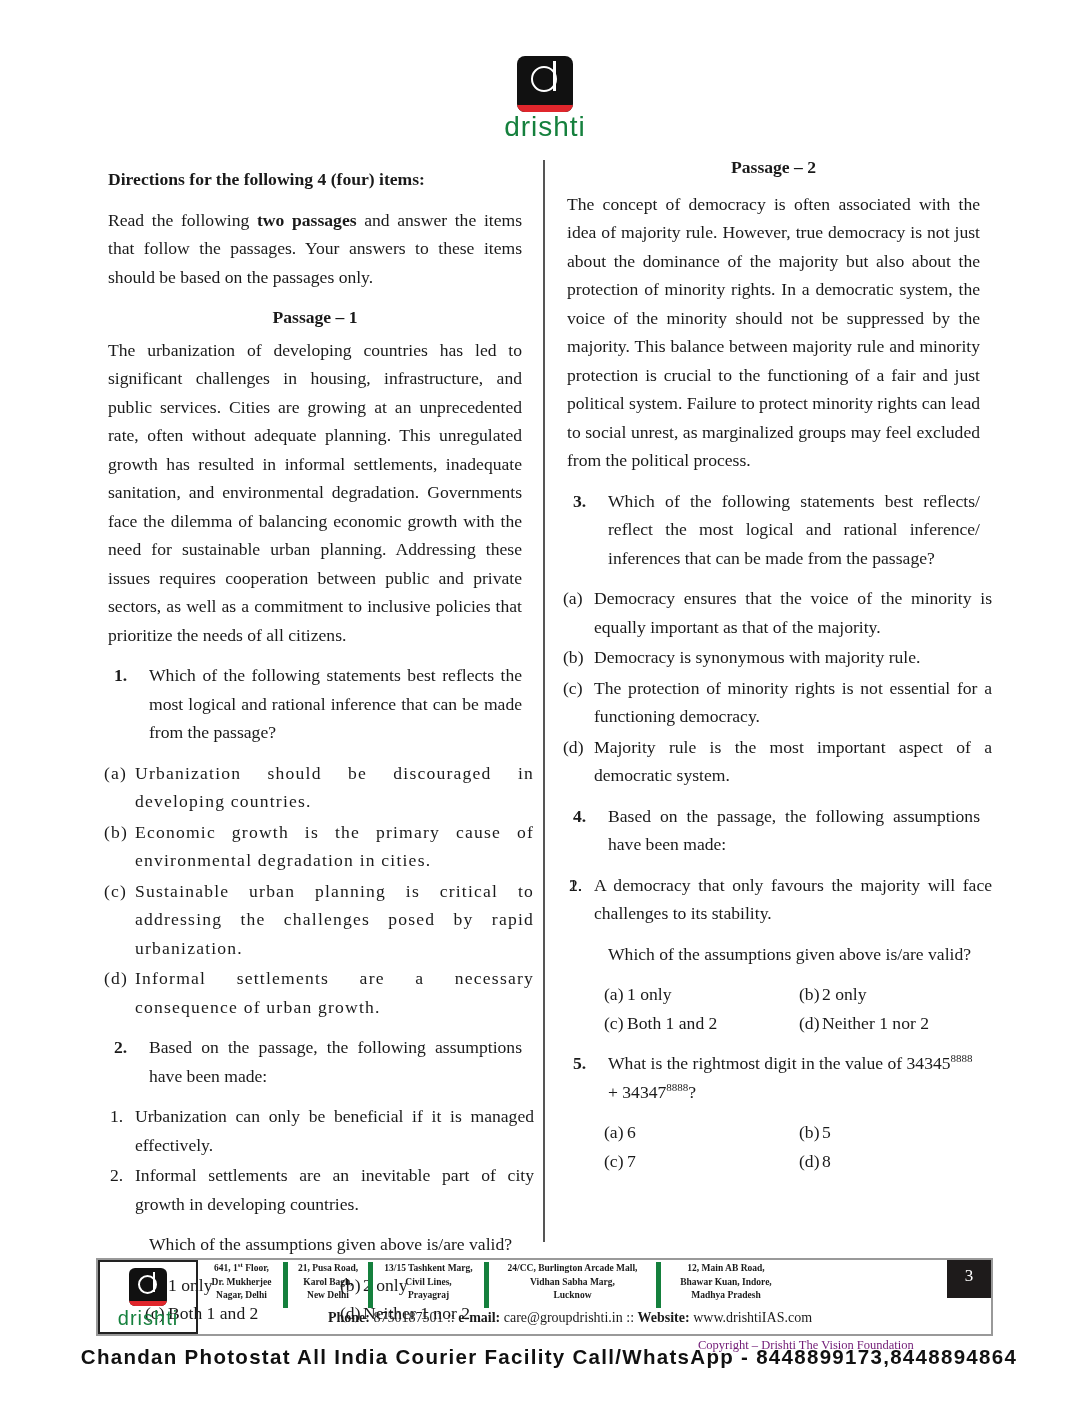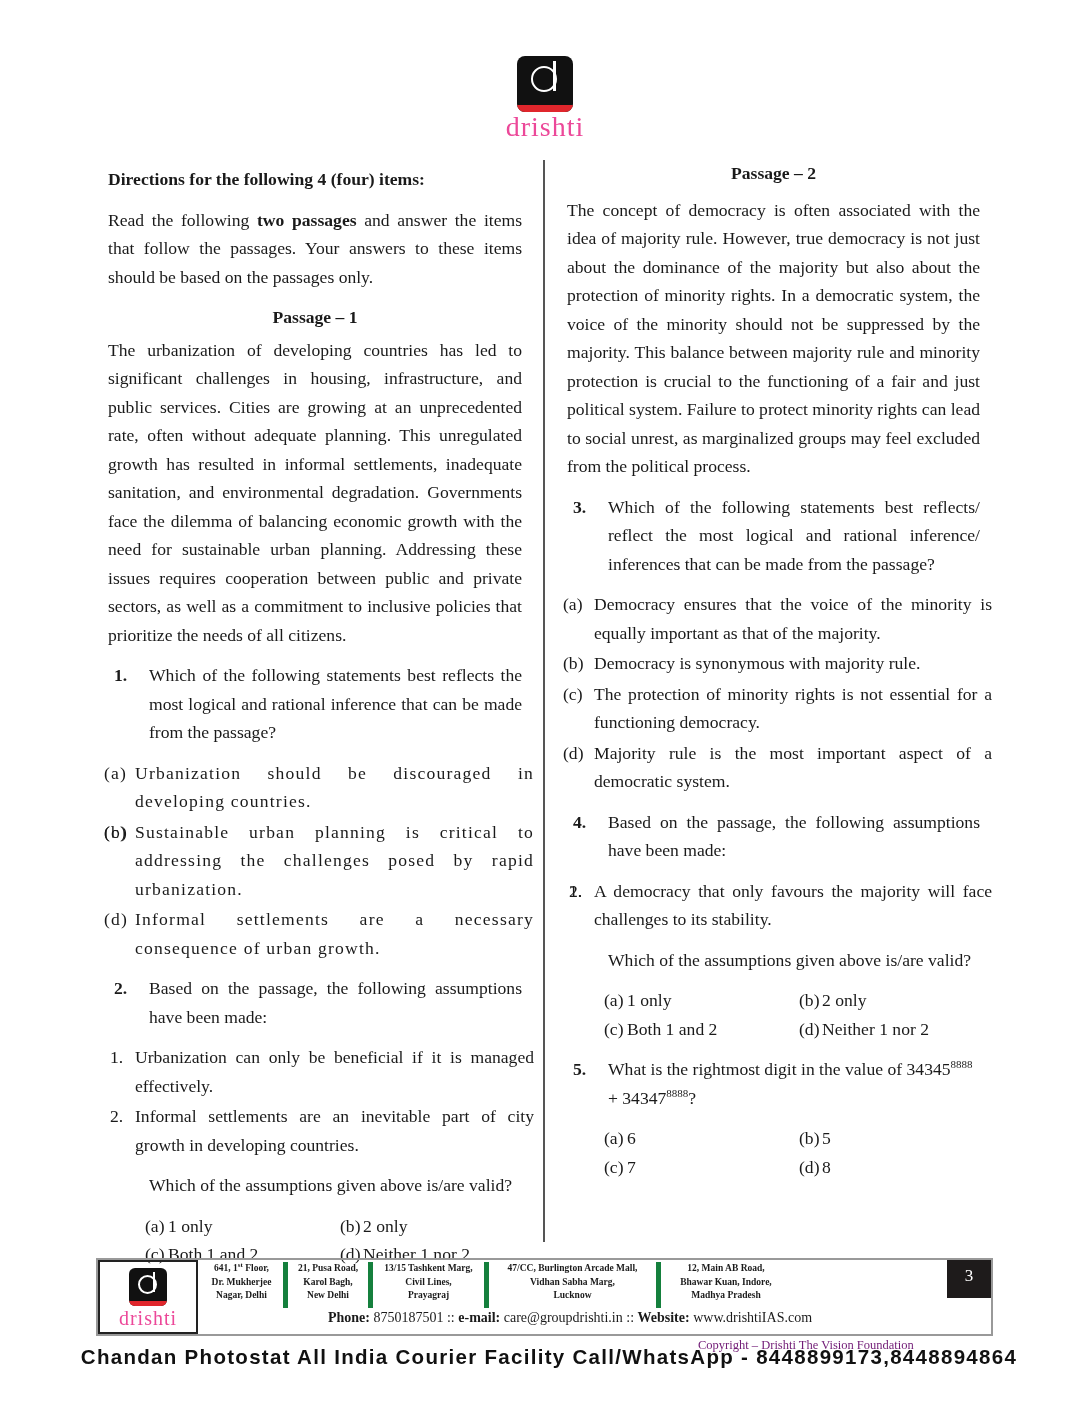--- a/index.html
+++ b/index.html
@@ -3,27 +3,27 @@
 <meta charset="utf-8">
 <style>
   html, body { margin:0; padding:0; background:#ffffff; }
   body { width:1088px; height:1408px; position:relative; overflow:hidden; font-family:"Liberation Serif", serif; color:#1a1a1a; }
 
   .logo { position:absolute; left:500px; top:56px; width:90px; text-align:center; }
   .logo-box { width:56px; height:56px; margin:0 auto; background:#111; border-radius:8px; position:relative; overflow:hidden; }
   .logo-box .red { position:absolute; left:0; right:0; bottom:0; height:7px; background:#e0262c; }
   .logo-d { position:absolute; left:14px; top:10px; width:22px; height:22px; border:2.5px solid #fff; border-radius:50%; }
   .logo-stem { position:absolute; left:36px; top:5px; width:2.5px; height:30px; background:#fff; }
-  .logo-word { font-family:Liberation Serif, serif; font-size:28px; font-weight:300; letter-spacing:1px; margin-top:-2px; color:#ec4899; line-height:34px; }
+  .logo-word { font-family:Liberation Sans, sans-serif; font-size:28px; font-weight:300; letter-spacing:1px; margin-top:-2px; color:#15803d; line-height:34px; }
 
   .divider { position:absolute; left:543px; top:160px; width:2px; height:1082px; background:#555; }
 
   .col { position:absolute; font-size:17.6px; line-height:28.5px; text-align:justify; }
   .col-left { left:96px; top:153px; width:438px; }
-  .col-right { left:555px; top:159px; width:437px; }
+  .col-right { left:555px; top:153px; width:437px; }
 
   .dir-title { font-weight:bold; }
   .center-title { text-align:center; font-weight:bold; margin:8px 0 4px; }
   p { margin:12px; }
   .passage { margin-top:4px; }
   .q { position:relative; padding-left:41px; margin-top:8px; }
   .q .qn { position:absolute; left:18px; top:0; font-weight:bold; }
   .opt { position:relative; padding-left:39px; margin-top:2px; }
   .opt .on { position:absolute; left:8px; top:0; }
   .opt.spread { letter-spacing:1.2px; }
@@ -70,21 +70,21 @@
   <p class="dir-title">Directions for the following 4 (four) items:</p>
   <p><span>Read the following </span><b>two passages</b><span> and answer the items that follow the passages. Your answers to these items should be based on the passages only.</span></p>
   <p class="center-title">Passage – 1</p>
   <p class="passage">The urbanization of developing countries has led to significant challenges in housing, infrastructure, and public services. Cities are growing at an unprecedented rate, often without adequate planning. This unregulated growth has resulted in informal settlements, inadequate sanitation, and environmental degradation. Governments face the dilemma of balancing economic growth with the need for sustainable urban planning. Addressing these issues requires cooperation between public and private sectors, as well as a commitment to inclusive policies that prioritize the needs of all citizens.</p>
 
   <div class="q">
     <span class="qn">1.</span>
     <p>Which of the following statements best reflects the most logical and rational inference that can be made from the passage?</p>
   </div>
   <div class="opt spread"><span class="on">(a)</span><span>Urbanization should be discouraged in developing countries.</span></div>
-  <div class="opt spread"><span class="on">(b)</span></div>
+  <div class="opt spread"><span class="on">(b)</span><span>Economic growth is the primary cause of environmental degradation in cities.</span></div>
   <div class="opt spread"><span class="on">(c)</span><span>Sustainable urban planning is critical to addressing the challenges posed by rapid urbanization.</span></div>
   <div class="opt spread"><span class="on">(d)</span><span>Informal settlements are a necessary consequence of urban growth.</span></div>
 
   <div class="q">
     <span class="qn">2.</span>
     <p>Based on the passage, the following assumptions have been made:</p>
   </div>
   <div class="stmt"><span class="sn">1.</span><span>Urbanization can only be beneficial if it is managed effectively.</span></div>
   <div class="stmt"><span class="sn">2.</span><span>Informal settlements are an inevitable part of city growth in developing countries.</span></div>
   <div class="q which" style="text-align:left">
@@ -153,21 +153,21 @@
       <span>641, 1</span><sup style="font-size:7px">st</sup><span> Floor,</span><br>
       <span>Dr. Mukherjee</span><br><span>Nagar, Delhi</span>
     </div>
     <div class="addr" style="width:85px">
       <span>21, Pusa Road,</span><br><span>Karol Bagh,</span><br><span>New Delhi</span>
     </div>
     <div class="addr" style="width:116px">
       <span>13/15 Tashkent Marg,</span><br><span>Civil Lines,</span><br><span>Prayagraj</span>
     </div>
     <div class="addr" style="width:172px">
-      <span>47/CC, Burlington Arcade Mall,</span><br><span>Vidhan Sabha Marg,</span><br><span>Lucknow</span>
+      <span>24/CC, Burlington Arcade Mall,</span><br><span>Vidhan Sabha Marg,</span><br><span>Lucknow</span>
     </div>
     <div class="addr" style="width:130px">
       <span>12, Main AB Road,</span><br><span>Bhawar Kuan, Indore,</span><br><span>Madhya Pradesh</span>
     </div>
   </div>
   <div class="page-no">3</div>
   <div class="contact">
     <b>Phone:</b><span> 8750187501 :: </span><b>e-mail:</b><span> care@groupdrishti.in :: </span><b>Website:</b><span> www.drishtiIAS.com</span>
   </div>
 </div>

